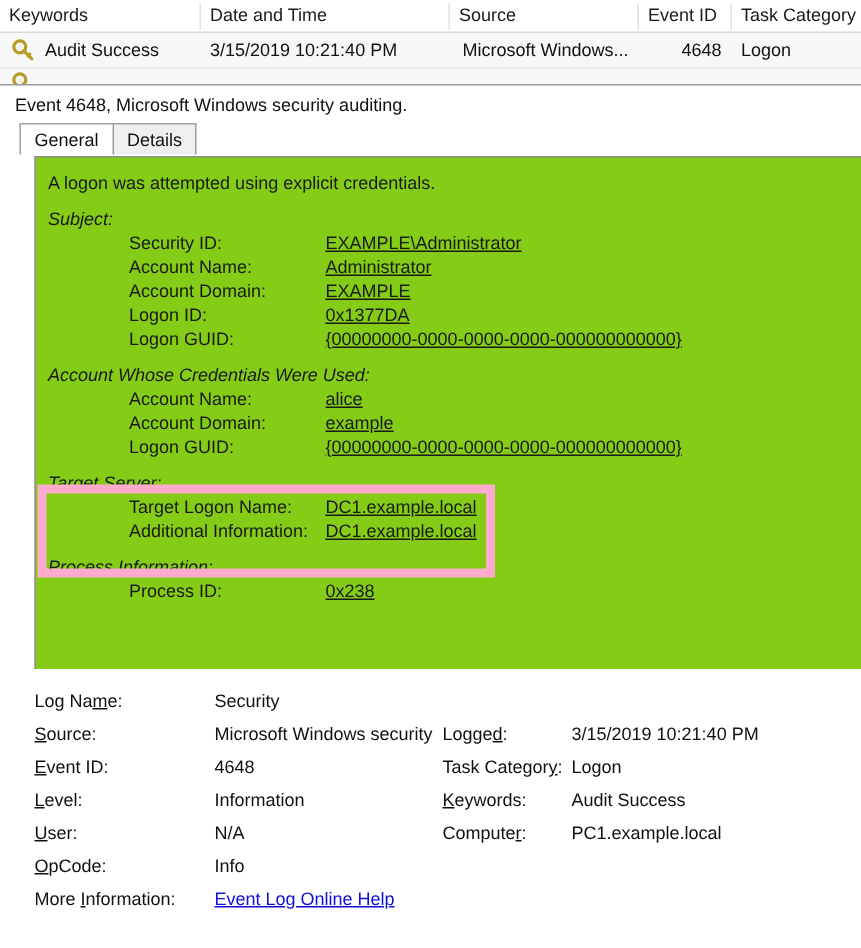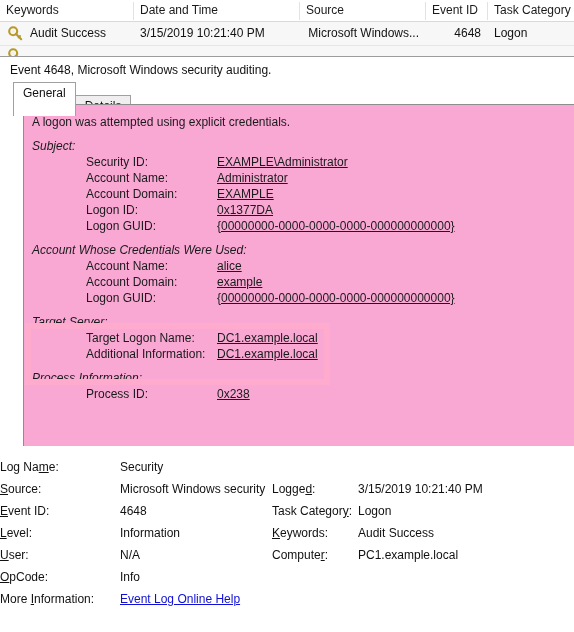--- a/index.html
+++ b/index.html
@@ -125,30 +125,30 @@
     border: 1px solid #a0a0a0;
     border-bottom: none;
     background: #efefef;
     box-sizing: border-box;
     vertical-align: bottom;
     margin-right: -1px;
   }
   .tab.active {
     background: #ffffff;
     z-index: 3;
-    height: 34px;
+    height: 21px;
   }
 
   
   .detail-box {
     position: relative;
     margin: 0 0 0 23px;
     width: 551px;
     height: 342px;
-    background: #f9a8d4;
+    background: #84cc16;
     border-top: 1px solid #8e8e8e;
     border-left: 1px solid #8e8e8e;
     box-sizing: border-box;
     padding-top: 9px;
     overflow: hidden;
   }
 
   .ln {
     position: relative;
     height: 16px;
@@ -177,20 +177,21 @@
     height: 62px;
     border: 6px solid #ffabcd;
     box-sizing: border-box;
     background: transparent;
     pointer-events: none;
   }
 
   
   .meta {
     position: relative;
+    margin-left: 23px;
     width: 551px;
     padding-top: 10px;
     box-sizing: border-box;
     background: #ffffff;
   }
   .meta-row {
     position: relative;
     height: 22px;
   }
   .meta-label {

